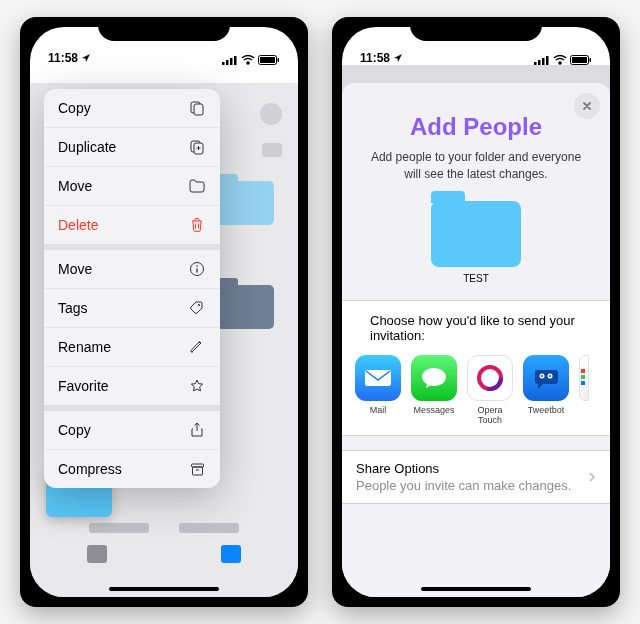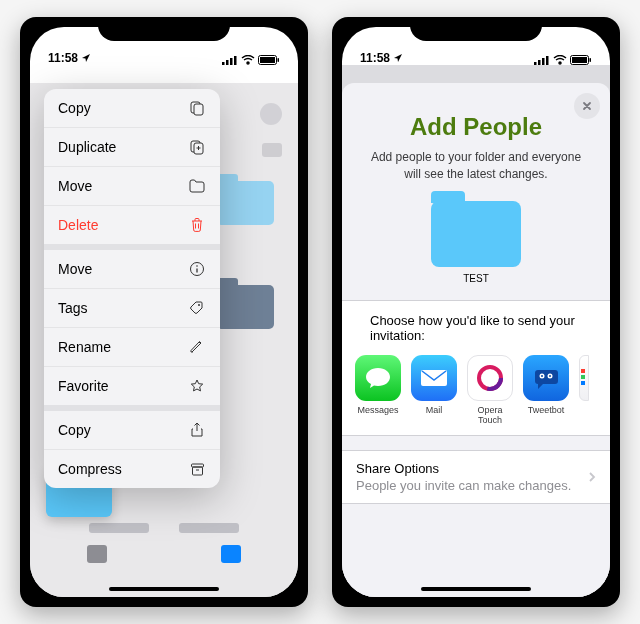--- a/index.html
+++ b/index.html
@@ -37,21 +37,21 @@
   .menu-item:last-child { border-bottom: none; }
   .menu-icon { width: 18px; height: 18px; display: flex; align-items: center; justify-content: center; }
   
   .folder-preview { position: absolute; left: 16px; top: 440px; width: 66px; height: 50px; background: #5ac8fa; border-radius: 6px; z-index: 5; box-shadow: 0 4px 12px rgba(0,0,0,0.2); }
   .folder-preview::before { content: ""; position: absolute; top: -8px; left: 0; width: 26px; height: 10px; background: #5ac8fa; border-radius: 3px 3px 0 0; }
   
   
   .screen2-bg { position: absolute; inset: 0; top: 38px; background: #dcdce0; }
   .sheet { position: absolute; top: 56px; left: 0; right: 0; bottom: 0; background: #f2f2f6; border-radius: 12px 12px 0 0; display: flex; flex-direction: column; }
   .sheet-close { position: absolute; top: 10px; right: 10px; width: 26px; height: 26px; background: #e4e4e8; border-radius: 13px; display: flex; align-items: center; justify-content: center; color: #7a7a80; cursor: pointer; z-index: 5; }
-  .sheet-title { text-align: center; font-size: 24px; font-weight: 700; margin-top: 30px; color: #4d7c0f; }
+  .sheet-title { text-align: center; font-size: 24px; font-weight: 700; margin-top: 30px; color: #8b5cf6; }
   .sheet-subtitle { text-align: center; font-size: 12px; color: #3a3a3c; margin-top: 8px; padding: 0 28px; line-height: 1.4; }
   .big-folder { margin: 18px auto 6px; width: 90px; height: 66px; background: #5ac8fa; border-radius: 8px; position: relative; }
   .big-folder::before { content:""; position:absolute; top:-10px; left:0; width: 34px; height: 12px; background:#5ac8fa; border-radius: 4px 4px 0 0; }
   .folder-label { text-align: center; font-size: 10px; font-weight: 400; color: #000; margin-bottom: 16px; }
   
   .send-section { background: #fff; border-top: 0.5px solid #d1d1d6; border-bottom: 0.5px solid #d1d1d6; padding: 12px 0 10px; }
   .send-title { text-align: left; font-size: 13px; color: #000; margin-bottom: 12px; padding: 0 28px; }
   .apps-row { display: flex; gap: 8px; padding: 0 12px; overflow: hidden; }
   .app { width: 48px; display: flex; flex-direction: column; align-items: center; gap: 4px; cursor: pointer; flex-shrink: 0; }
   .app-icon { width: 46px; height: 46px; border-radius: 11px; display: flex; align-items: center; justify-content: center; }
@@ -291,35 +291,35 @@
       </div>
       <h1 class="sheet-title">Add People</h1>
       <p class="sheet-subtitle">Add people to your folder and everyone will see the latest changes.</p>
       <div class="big-folder"></div>
       <div class="folder-label">TEST</div>
 
       <div class="send-section">
         <div class="send-title">Choose how you'd like to send your invitation:</div>
         <div class="apps-row">
           <div class="app">
-            <div class="app-icon app-messages">
-                <svg width="28" height="26" viewBox="0 0 28 26">
-                  <path d="M14 3 C7 3 2 7 2 12 c0 3 2 5.5 5 7 l-1 4 4-2.5 c1 .3 2.5.5 4 .5 7 0 12-4 12-9 S21 3 14 3 Z" fill="#fff"></path>
-                </svg>
-              </div>
-            <div class="app-label">Messages</div>
-          </div>
-          <div class="app">
             <div class="app-icon app-mail">
                 <svg width="30" height="20" viewBox="0 0 30 20">
                   <rect x="2" y="2" width="26" height="16" rx="2" fill="#fff"></rect>
                   <path d="M3 3 L15 12 L27 3" stroke="#1f7df0" stroke-width="1.5" fill="none"></path>
                 </svg>
               </div>
             <div class="app-label">Mail</div>
+          </div>
+          <div class="app">
+            <div class="app-icon app-messages">
+                <svg width="28" height="26" viewBox="0 0 28 26">
+                  <path d="M14 3 C7 3 2 7 2 12 c0 3 2 5.5 5 7 l-1 4 4-2.5 c1 .3 2.5.5 4 .5 7 0 12-4 12-9 S21 3 14 3 Z" fill="#fff"></path>
+                </svg>
+              </div>
+            <div class="app-label">Messages</div>
           </div>
           <div class="app">
             <div class="app-icon app-opera">
                 <svg width="30" height="30" viewBox="0 0 30 30">
                   <circle cx="15" cy="15" r="11" fill="none" stroke="#d81b60" stroke-width="4"></circle>
                   <circle cx="15" cy="15" r="11" fill="none" stroke="#6a1b9a" stroke-width="4" stroke-dasharray="20 50"></circle>
                 </svg>
               </div>
             <div class="app-label">Opera Touch</div>
           </div>

